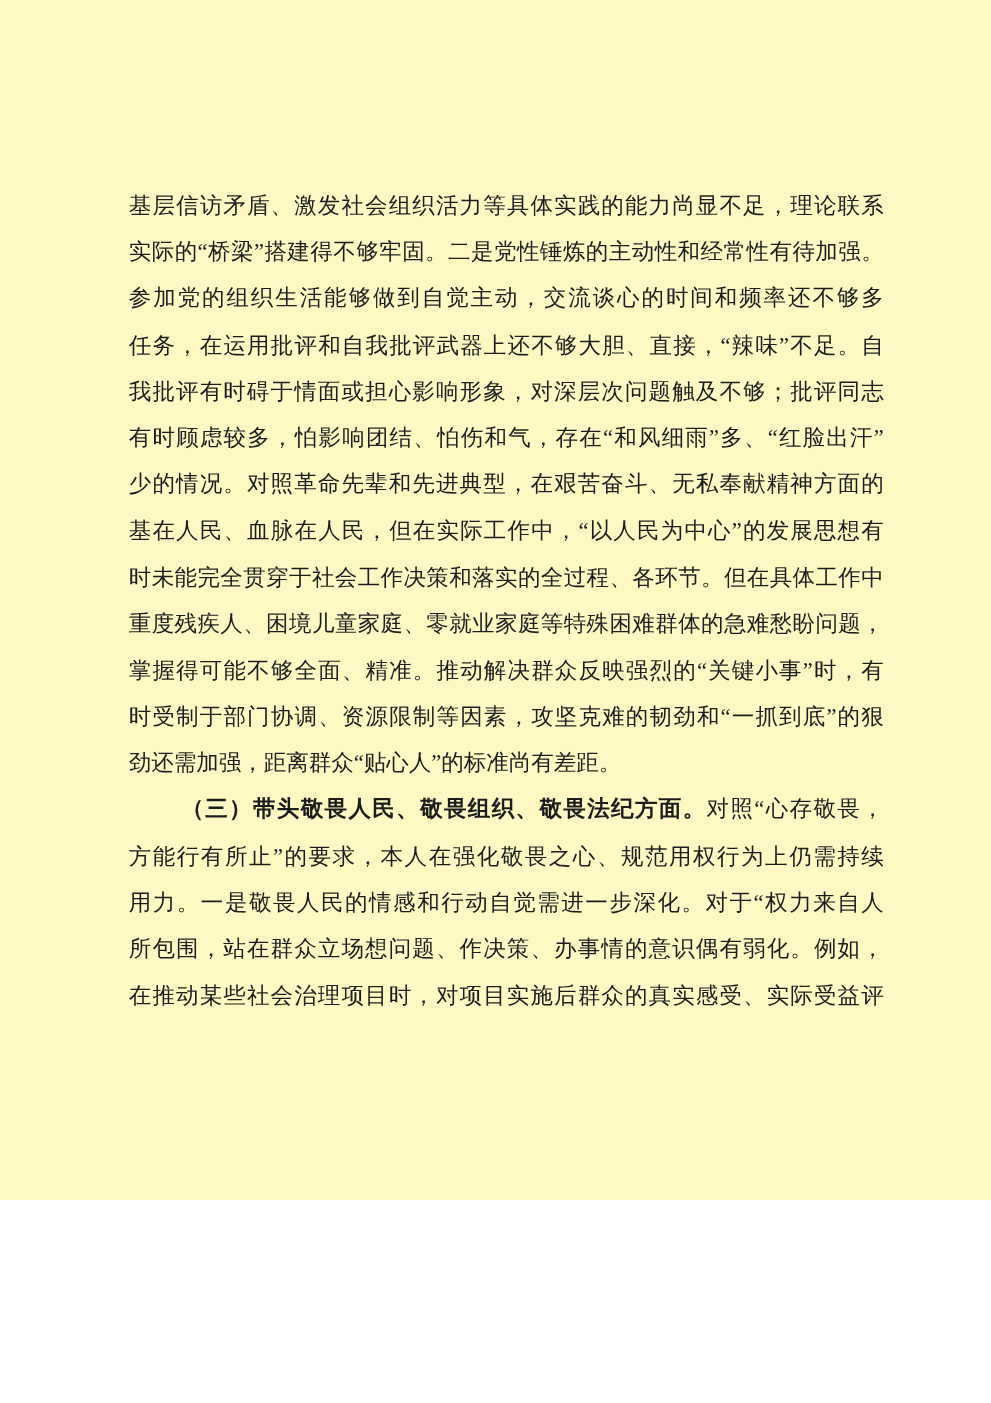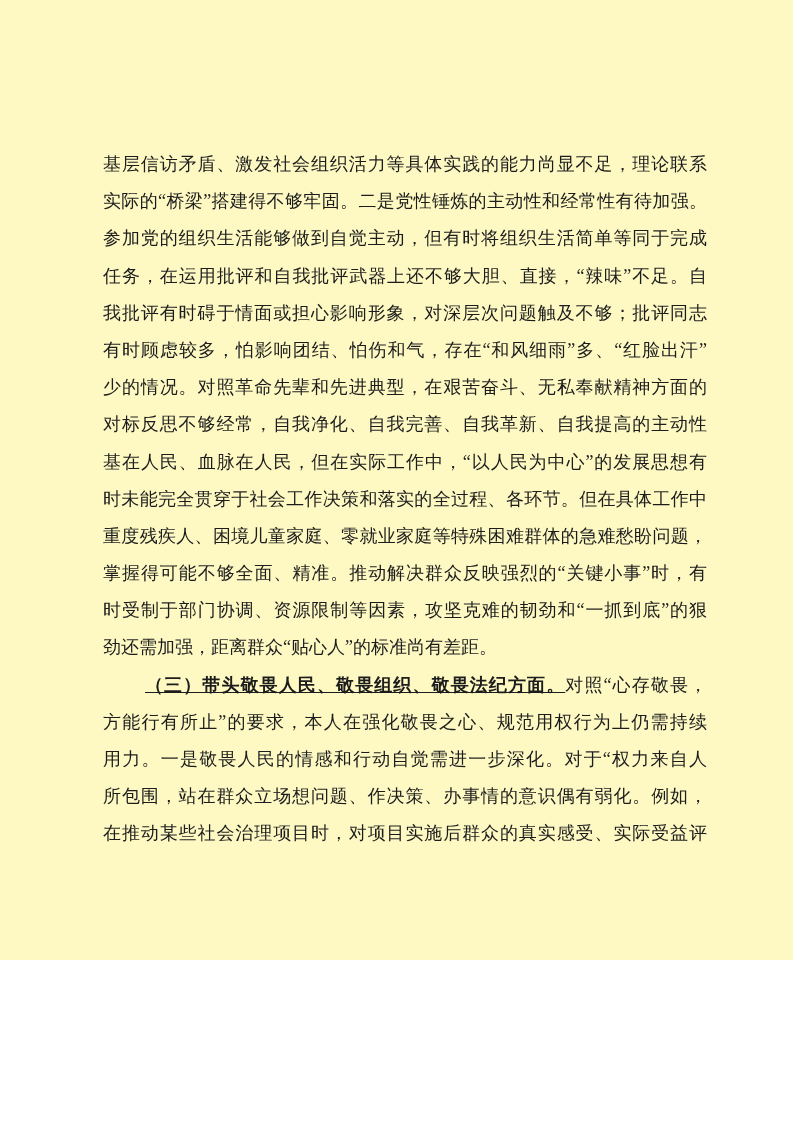--- a/index.html
+++ b/index.html
@@ -34,45 +34,43 @@
   }
   .line.para-end {
     text-align: left;
     text-align-last: left;
   }
   .line.indent {
     text-indent: 42px;
   }
   .heading-bold {
     font-weight: bold;
-    text-decoration: underline;
   }
   .page-number {
     position: absolute;
     top: 1028px;
     right: 118px;
     font-size: 18px;
     line-height: 24px;
     letter-spacing: 3px;
     color: #2b2b2b;
   }
 </style>
 </head>
 <body>
 
 <div class="page">
   <div class="body-text">
     <div class="line">基层信访矛盾、激发社会组织活力等具体实践的能力尚显不足，理论联系</div>
     <div class="line">实际的“桥梁”搭建得不够牢固。二是党性锤炼的主动性和经常性有待加强。</div>
-    <div class="line">参加党的组织生活能够做到自觉主动，但有时将组织生活简单等同于完成</div>
+    <div class="line">参加党的组织生活能够做到自觉主动，交流谈心的时间和频率还不够多</div>
     <div class="line">任务，在运用批评和自我批评武器上还不够大胆、直接，“辣味”不足。自</div>
     <div class="line">我批评有时碍于情面或担心影响形象，对深层次问题触及不够；批评同志</div>
     <div class="line">有时顾虑较多，怕影响团结、怕伤和气，存在“和风细雨”多、“红脸出汗”</div>
     <div class="line">少的情况。对照革命先辈和先进典型，在艰苦奋斗、无私奉献精神方面的</div>
-    <div class="line">对标反思不够经常，自我净化、自我完善、自我革新、自我提高的主动性</div>
     <div class="line">基在人民、血脉在人民，但在实际工作中，“以人民为中心”的发展思想有</div>
     <div class="line">时未能完全贯穿于社会工作决策和落实的全过程、各环节。但在具体工作中</div>
     <div class="line">重度残疾人、困境儿童家庭、零就业家庭等特殊困难群体的急难愁盼问题，</div>
     <div class="line">掌握得可能不够全面、精准。推动解决群众反映强烈的“关键小事”时，有</div>
     <div class="line">时受制于部门协调、资源限制等因素，攻坚克难的韧劲和“一抓到底”的狠</div>
     <div class="line para-end">劲还需加强，距离群众“贴心人”的标准尚有差距。</div>
     <div class="line indent"><span class="heading-bold">（三）带头敬畏人民、敬畏组织、敬畏法纪方面。</span><span>对照“心存敬畏，</span></div>
     <div class="line">方能行有所止”的要求，本人在强化敬畏之心、规范用权行为上仍需持续</div>
     <div class="line">用力。一是敬畏人民的情感和行动自觉需进一步深化。对于“权力来自人</div>
     <div class="line">所包围，站在群众立场想问题、作决策、办事情的意识偶有弱化。例如，</div>

